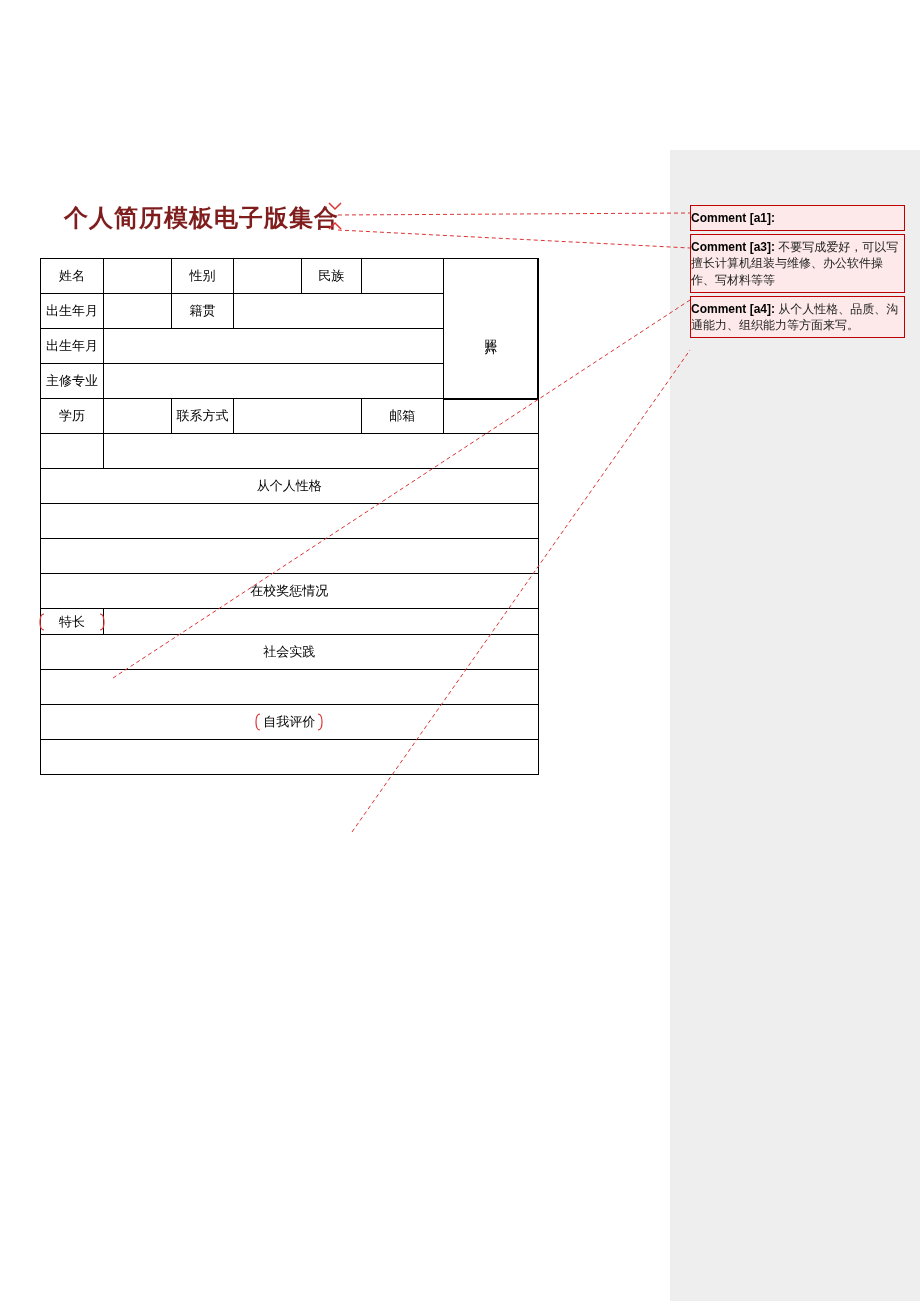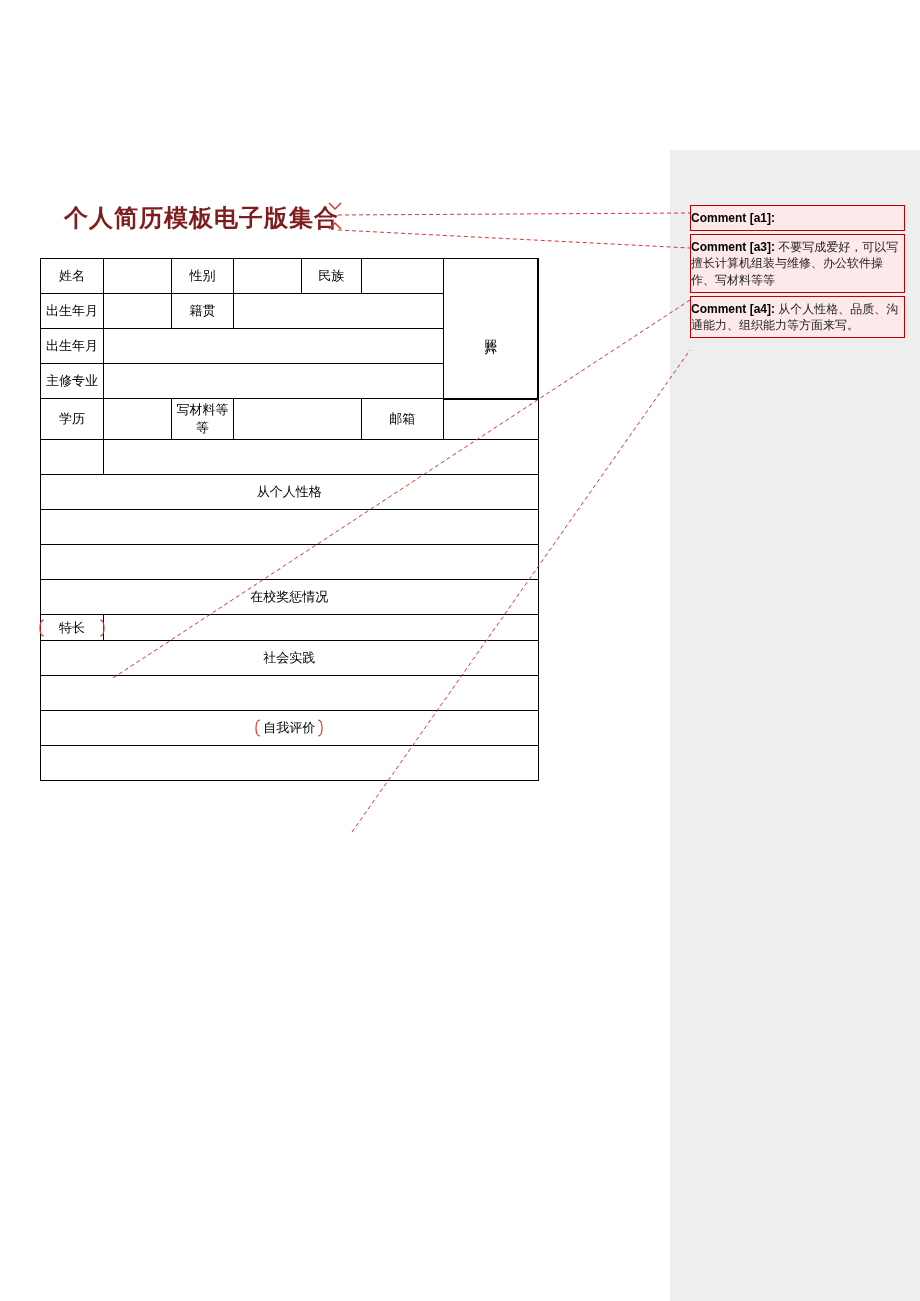--- a/index.html
+++ b/index.html
@@ -171,21 +171,21 @@
     <td>出生年月</td>
     <td colspan="5"></td>
   </tr>
   <tr>
     <td>主修专业</td>
     <td colspan="5"></td>
   </tr>
   <tr>
     <td>学历</td>
     <td></td>
-    <td>写材料等等</td>
+    <td>联系方式</td>
     <td colspan="2"></td>
     <td>邮箱</td>
     <td colspan="2"></td>
   </tr>
   <tr>
     <td class="h-tall1"></td>
     <td colspan="7" class="h-tall1"></td>
   </tr>
   <tr>
     <td colspan="8">从个人性格</td>

